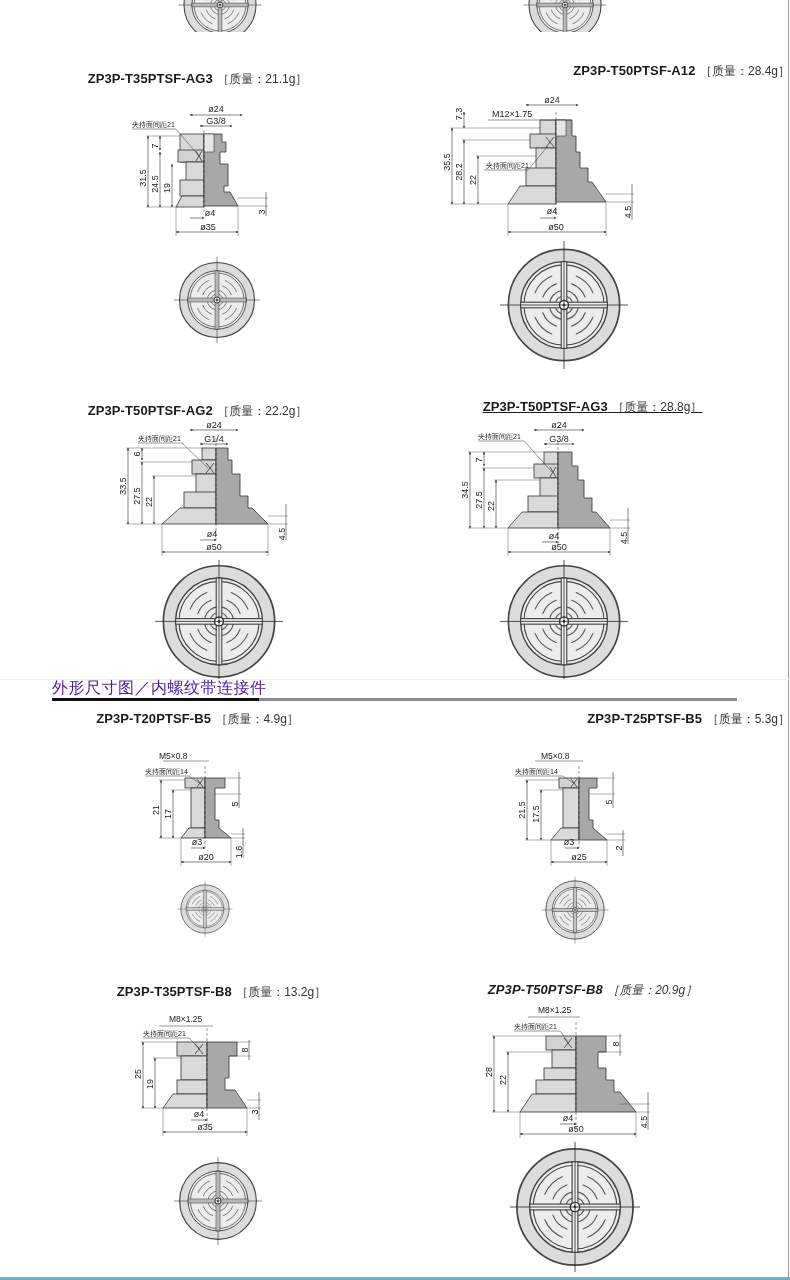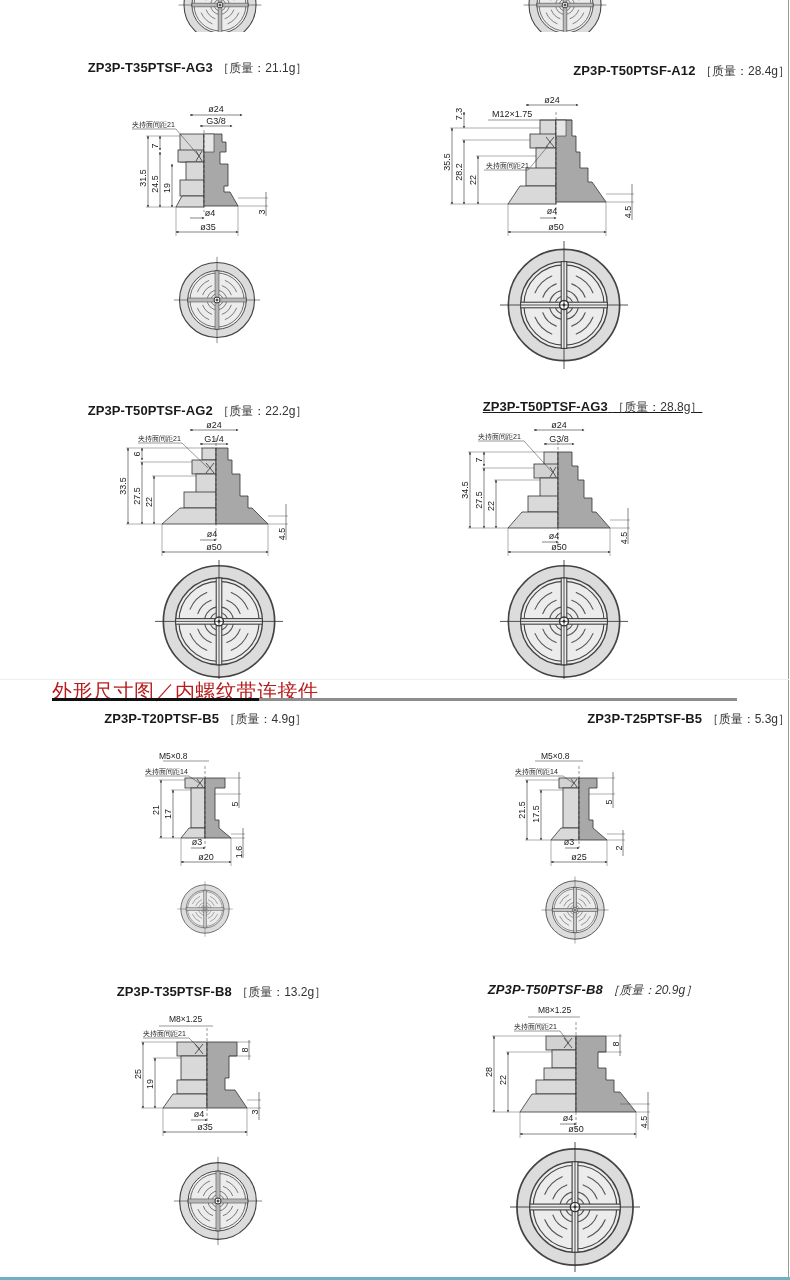--- a/index.html
+++ b/index.html
@@ -6,21 +6,21 @@
   body { width: 790px; height: 1280px; position: relative; overflow: hidden;
          font-family: "Liberation Sans", sans-serif; color: #1a1a1a; }
   .frame { position: absolute; left: 0; top: 0; width: 789px; height: 1277px;
            border-right: 1px solid #9a9a9a; box-sizing: border-box; }
   .bottom-bar { position: absolute; left: 0; top: 1277px; width: 790px; height: 3px; background: #6fb0c4; }
   .cell { position: absolute; width: 395px; }
   .title { position: absolute; left: 0; width: 395px; text-align: center; white-space: nowrap; }
   .title .model { font-weight: bold; font-size: 13px; letter-spacing: 0.1px; }
   .title .mass { font-size: 12px; color: #333; }
   svg text { font-family: "Liberation Sans", sans-serif; fill: #222; }
-  .section-heading { position: absolute; left: 52px; top: 678px; font-size: 20px; color: #b91c1c;
+  .section-heading { position: absolute; left: 52px; top: 678px; font-size: 16px; color: #4c1d95;
                      font-family: "DejaVu Sans", sans-serif; letter-spacing: 0.5px; }
   .rule-black { position: absolute; left: 52px; top: 698px; width: 207px; height: 3px; background: #111; }
   .rule-gray { position: absolute; left: 259px; top: 698px; width: 478px; height: 3px; background: #8d8d8d; }
   .thin-sep { position: absolute; left: 0; top: 679px; width: 789px; height: 1px; background: #eeeeee; }
 </style>
 </head>
 <body>
 
 <div class="frame"></div>
 
@@ -56,21 +56,21 @@
 </svg>
 
 <svg style="position:absolute;left:175px;top:-40px" width="90" height="72" viewBox="-1.25 -1.25 2.5 2">
   <use href="#padview"></use>
 </svg>
 <svg style="position:absolute;left:520px;top:-40px" width="90" height="72" viewBox="-1.25 -1.25 2.5 2">
   <use href="#padview"></use>
 </svg>
 
 <div class="cell" style="left:0;top:56px;">
-  <div class="title" style="top:2px;">
+  <div class="title" style="top:13px;">
     <span class="model">ZP3P-T35PTSF-AG3</span>
     <span class="mass">［质量：21.1g］</span>
   </div>
 </div>
 <svg style="position:absolute;left:120px;top:100px" width="170" height="140">
 
   <path d="M60 34 H84 V52 H70 V62 H60 V62 Z" fill="#d9d9d9" stroke="#333" stroke-width="0.8"></path>
   <rect x="58" y="50" width="26" height="12" fill="#d2d2d2" stroke="#333" stroke-width="0.8"></rect>
   <rect x="66" y="62" width="18" height="30" fill="#d9d9d9" stroke="#333" stroke-width="0.8"></rect>
   <rect x="60" y="80" width="24" height="16" fill="#d9d9d9" stroke="#333" stroke-width="0.8"></rect>
@@ -269,21 +269,21 @@
 <svg style="position:absolute;left:500px;top:560px" width="128" height="120" viewBox="-1.15 -1.1 2.3 2.15">
     <use href="#padview"></use>
   </svg>
 
 <div class="thin-sep"></div>
 <div class="section-heading">外形尺寸图／内螺纹带连接件</div>
 <div class="rule-black"></div>
 <div class="rule-gray"></div>
 
 <div class="cell" style="left:0;top:709px;">
-  <div class="title" style="top:0;padding-left:8px;">
+  <div class="title" style="top:0;">
     <span class="model">ZP3P-T20PTSF-B5</span>
     <span class="mass">［质量：4.9g］</span>
   </div>
 </div>
 <svg style="position:absolute;left:135px;top:748px" width="120" height="120">
   <rect x="50" y="30" width="20" height="10" fill="#d2d2d2" stroke="#333" stroke-width="0.8"></rect>
   <rect x="56" y="40" width="14" height="40" fill="#d9d9d9" stroke="#333" stroke-width="0.8"></rect>
   <path d="M54 80 H70 V90 H46 Z" fill="#d9d9d9" stroke="#333" stroke-width="0.8"></path>
   <path d="M70 30 H90 V40 H80 V72 H84 V80 L96 90 H70 Z" fill="#a8a8a8" stroke="#333" stroke-width="0.8"></path>
   <line x1="70" y1="18" x2="70" y2="100" stroke="#333" stroke-width="0.5" stroke-dasharray="3,2"></line>

